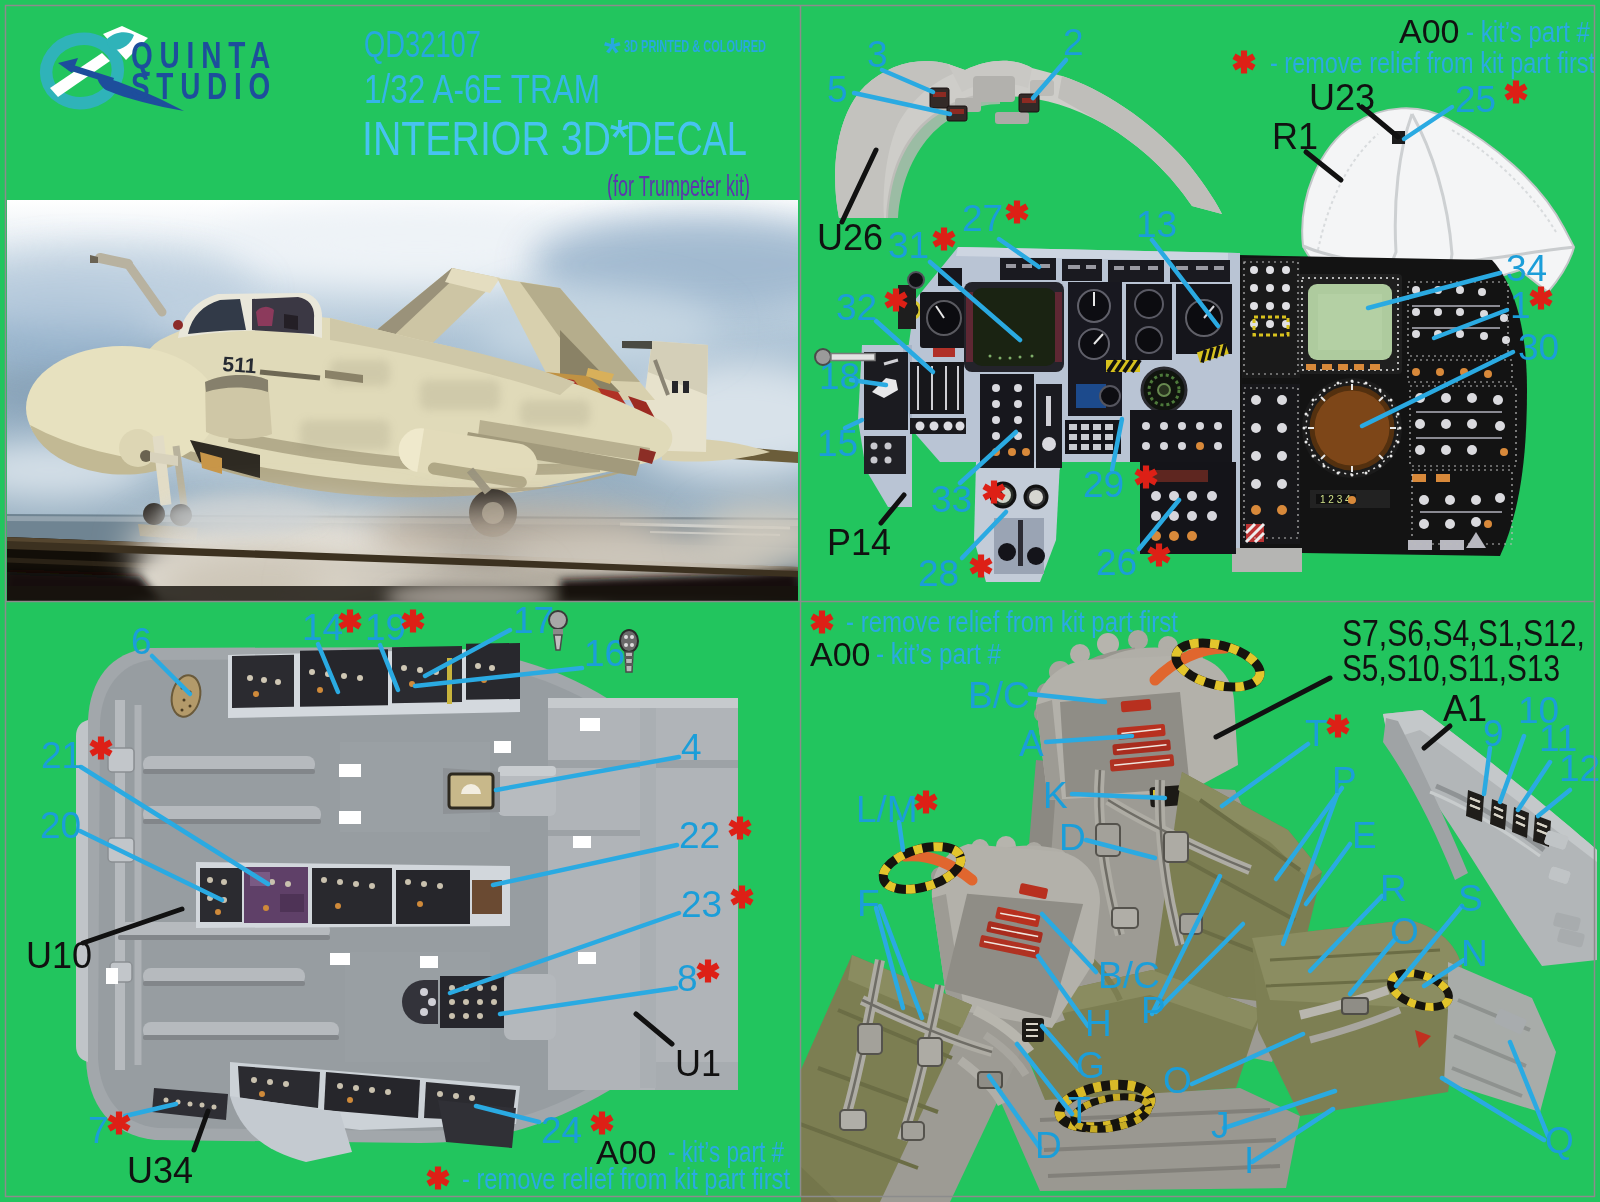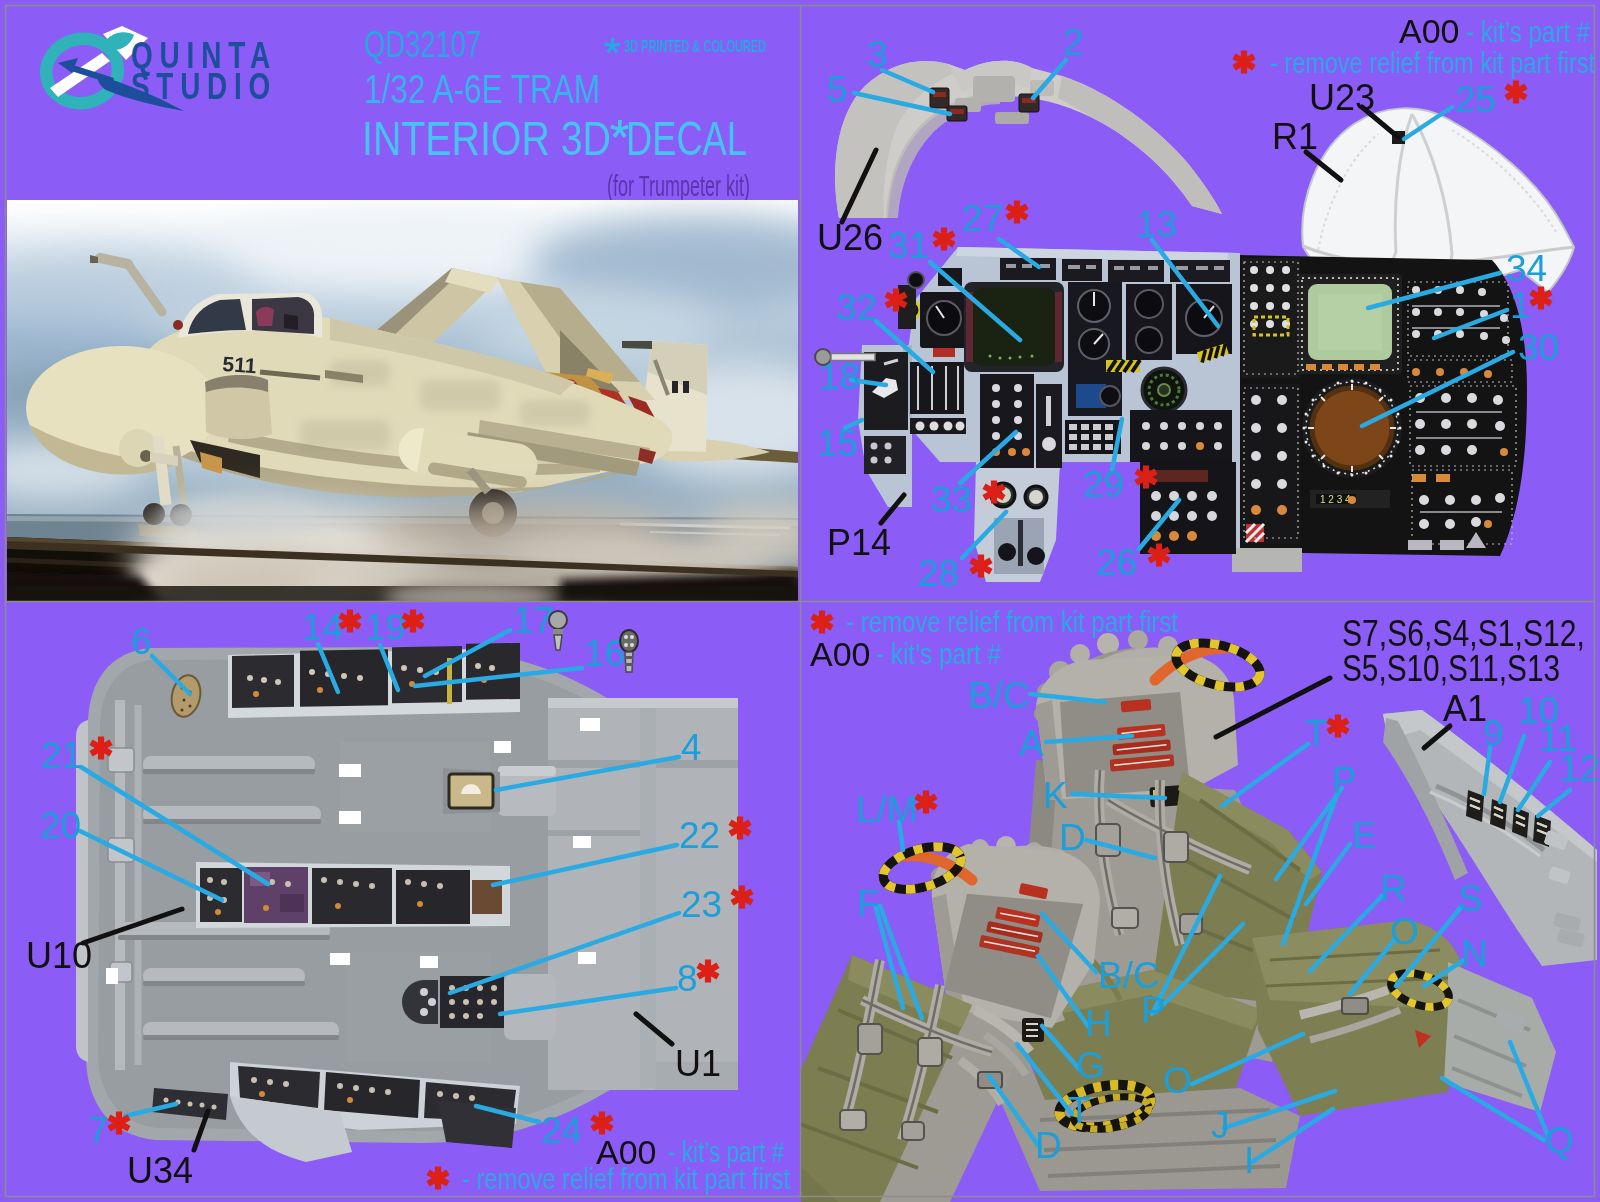--- a/index.html
+++ b/index.html
@@ -1,16 +1,16 @@
 <!DOCTYPE html>
 <html><head>
 <meta charset="utf-8">
 <style>
 html,body{margin:0;padding:0;background:#fff;}
-#page{position:relative;width:1600px;height:1202px;background:#8b5cf6;overflow:hidden;font-family:"Liberation Sans",sans-serif;}
+#page{position:relative;width:1600px;height:1202px;background:#22c55e;overflow:hidden;font-family:"Liberation Sans",sans-serif;}
 svg{display:block;}
 </style>
 </head>
 <body>
 <div id="page">
 <svg width="1600" height="1202" viewBox="0 0 1600 1202" font-family="Liberation Sans,sans-serif">
 <defs>
 <g id="ast">
           <path d="M0,-11.5 L0,11.5 M-10,-5.8 L10,5.8 M-10,5.8 L10,-5.8" stroke-width="6.2" fill="none" stroke="#dd2016"></path>
         </g>

